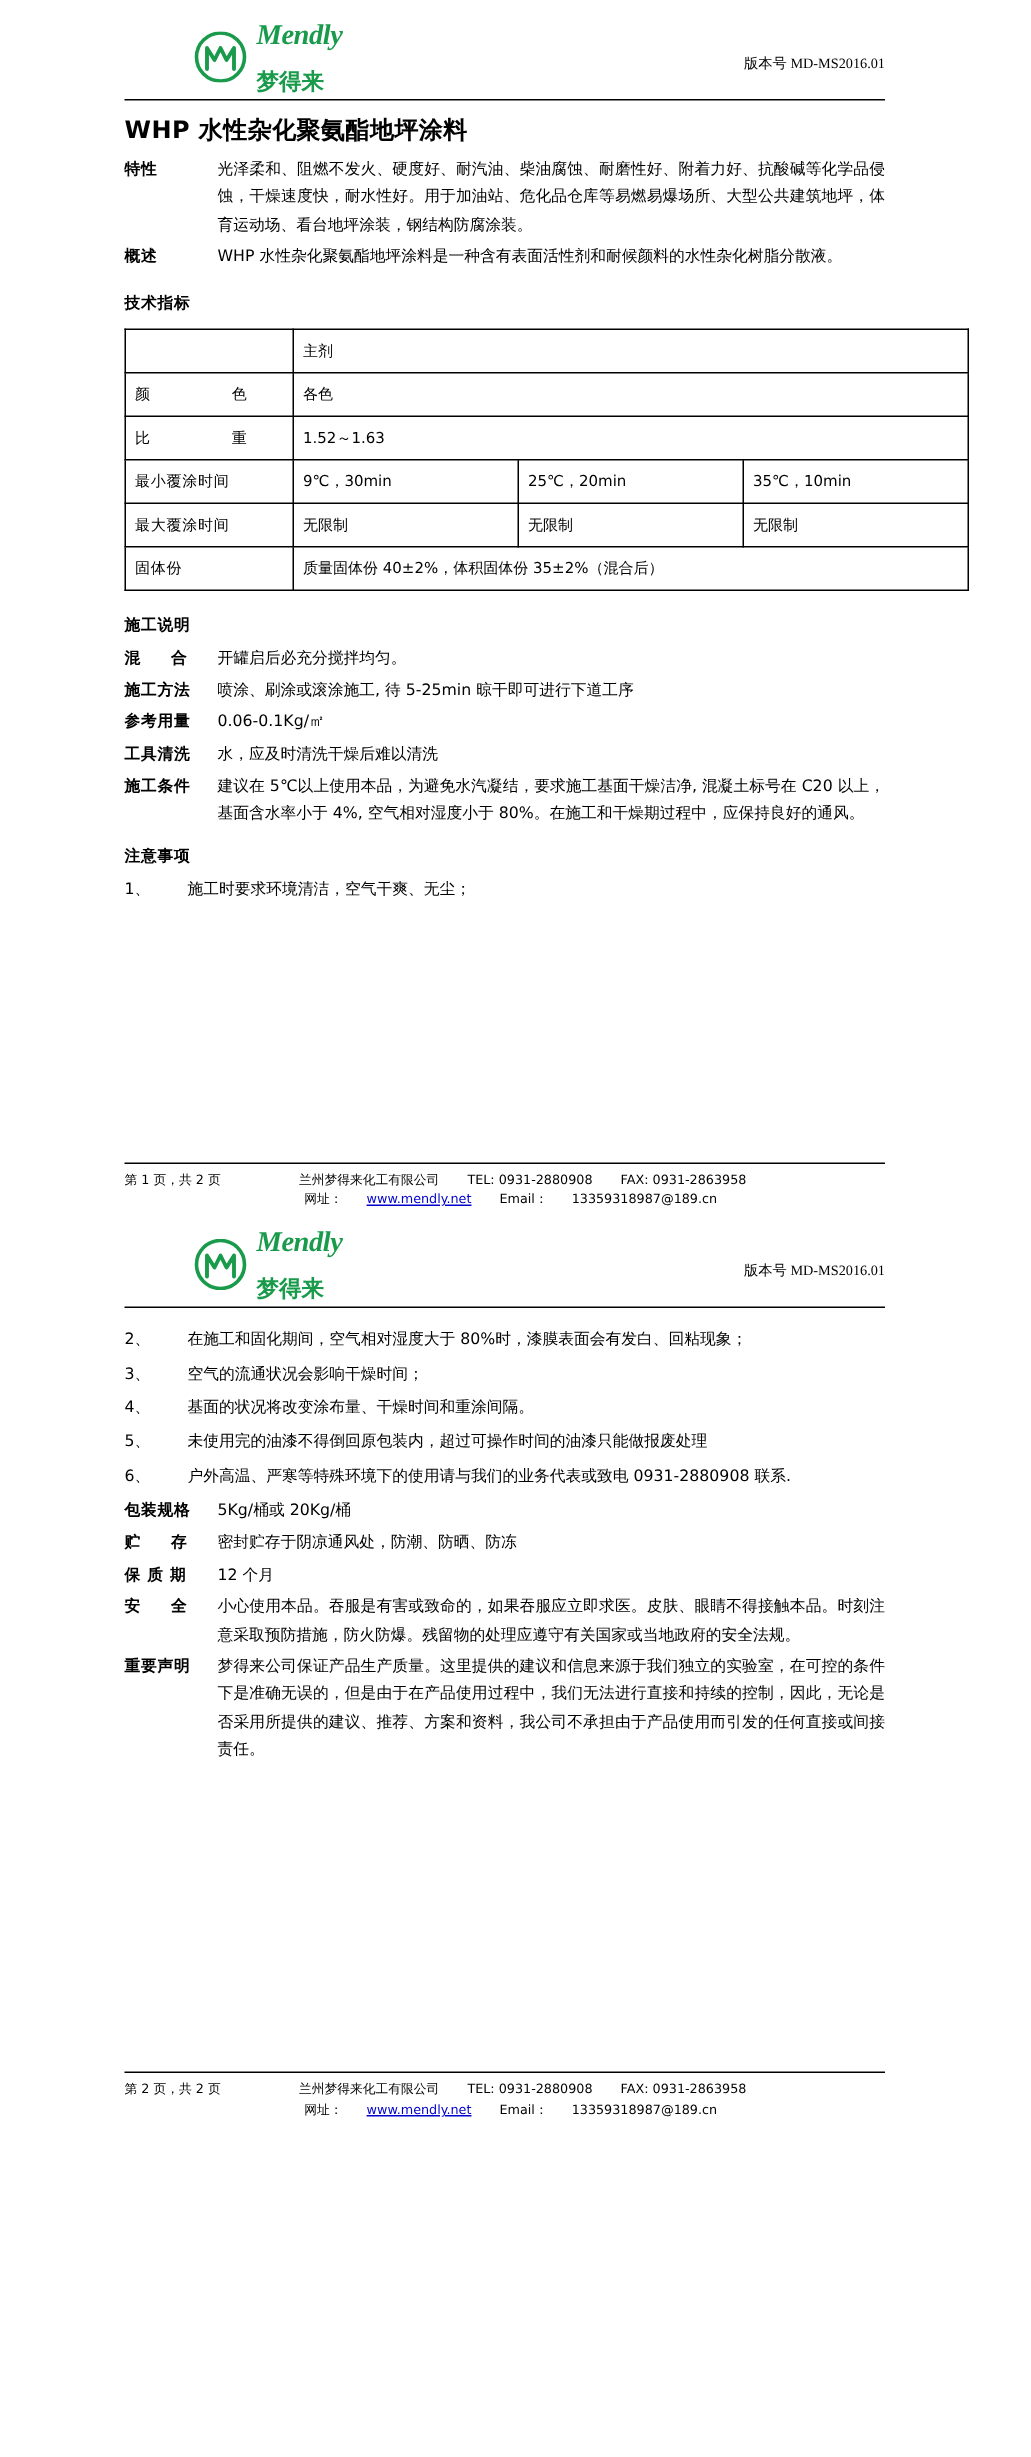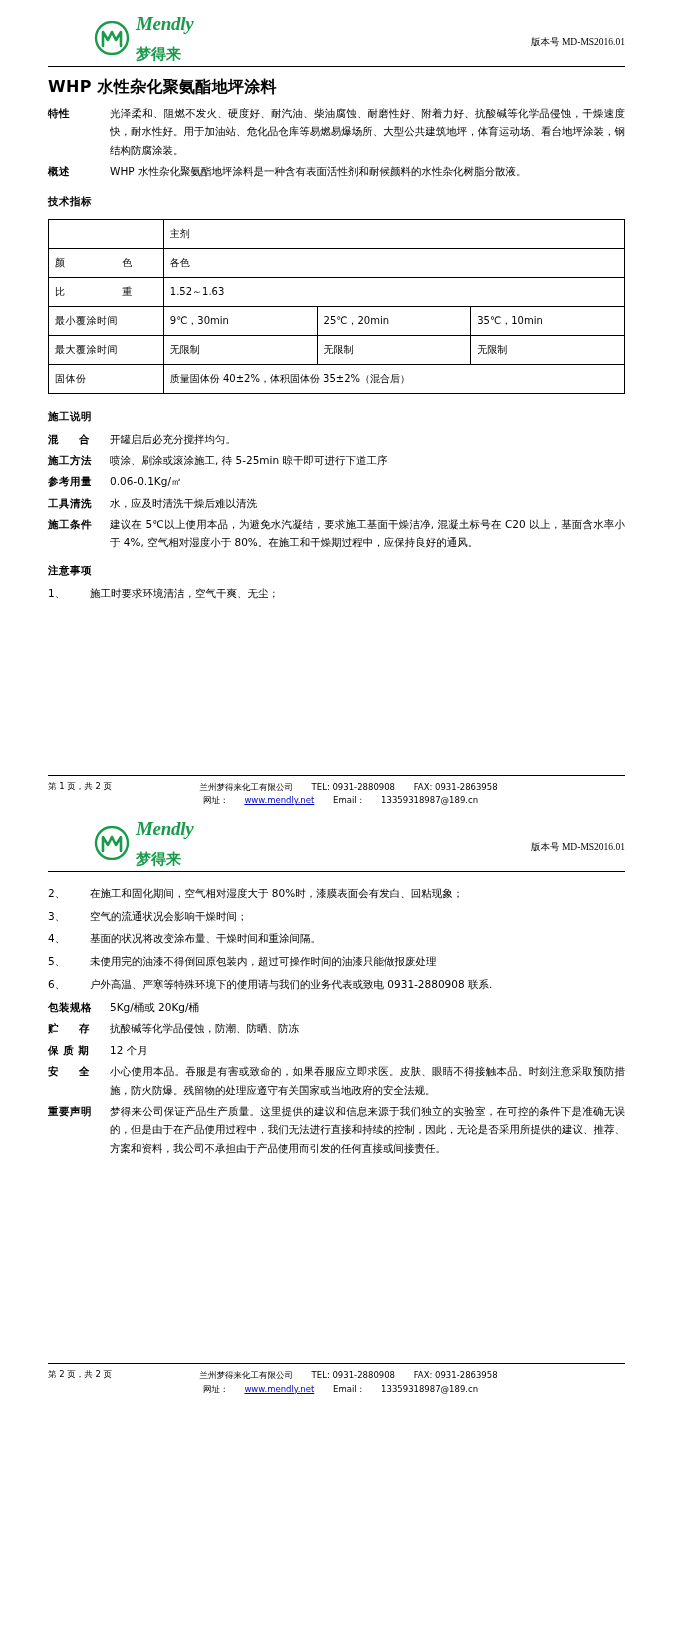--- a/index.html
+++ b/index.html
@@ -10,21 +10,21 @@
   body {
     width: 687px;
     font-family: "Liberation Serif", "DejaVu Serif", serif;
     color: #000000;
     -webkit-font-smoothing: antialiased;
   }
   .page {
     position: relative;
     width: 673px;
     box-sizing: border-box;
-    padding: 0 48px;
+    padding: 0 83px;
   }
   .page-1 { padding-top: 14px; }
   .page-2 { padding-top: 10px; }
 
   
   .doc-header {
     position: relative;
     height: 48px;
   }
   .logo {
@@ -390,21 +390,21 @@
     <div class="field-value">5Kg/桶或 20Kg/桶</div>
   </div>
 
   <div class="field-row">
     <div class="field-label">
       <span class="spread" style="padding-right:20px">
           <span>贮</span>
           <span>存</span>
         </span>
     </div>
-    <div class="field-value">抗酸碱等化学品侵蚀，防潮、防晒、防冻</div>
+    <div class="field-value">密封贮存于阴凉通风处，防潮、防晒、防冻</div>
   </div>
 
   <div class="field-row">
     <div class="field-label">保 质 期</div>
     <div class="field-value">12 个月</div>
   </div>
 
   <div class="field-row">
     <div class="field-label">
       <span class="spread" style="padding-right:20px">

